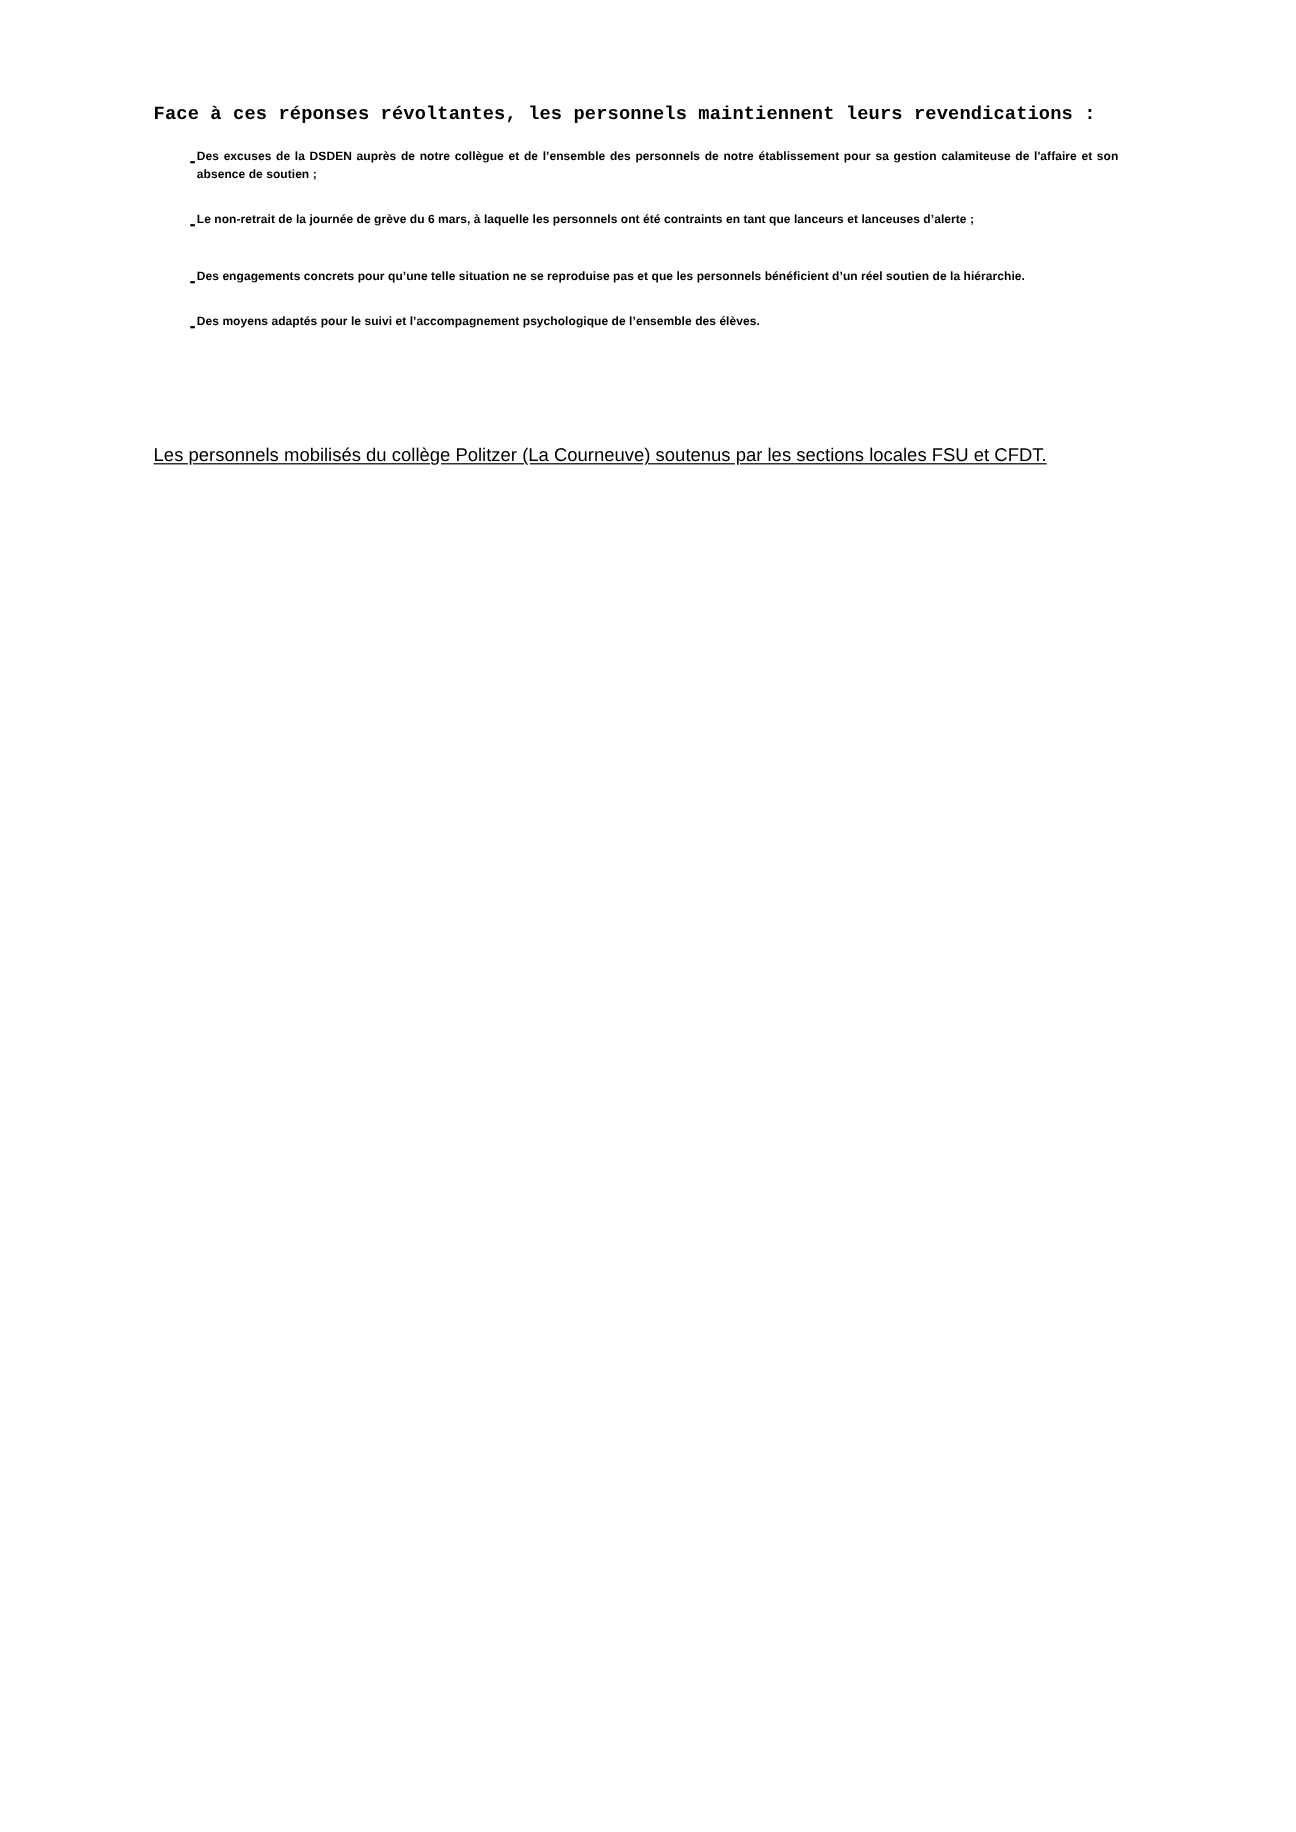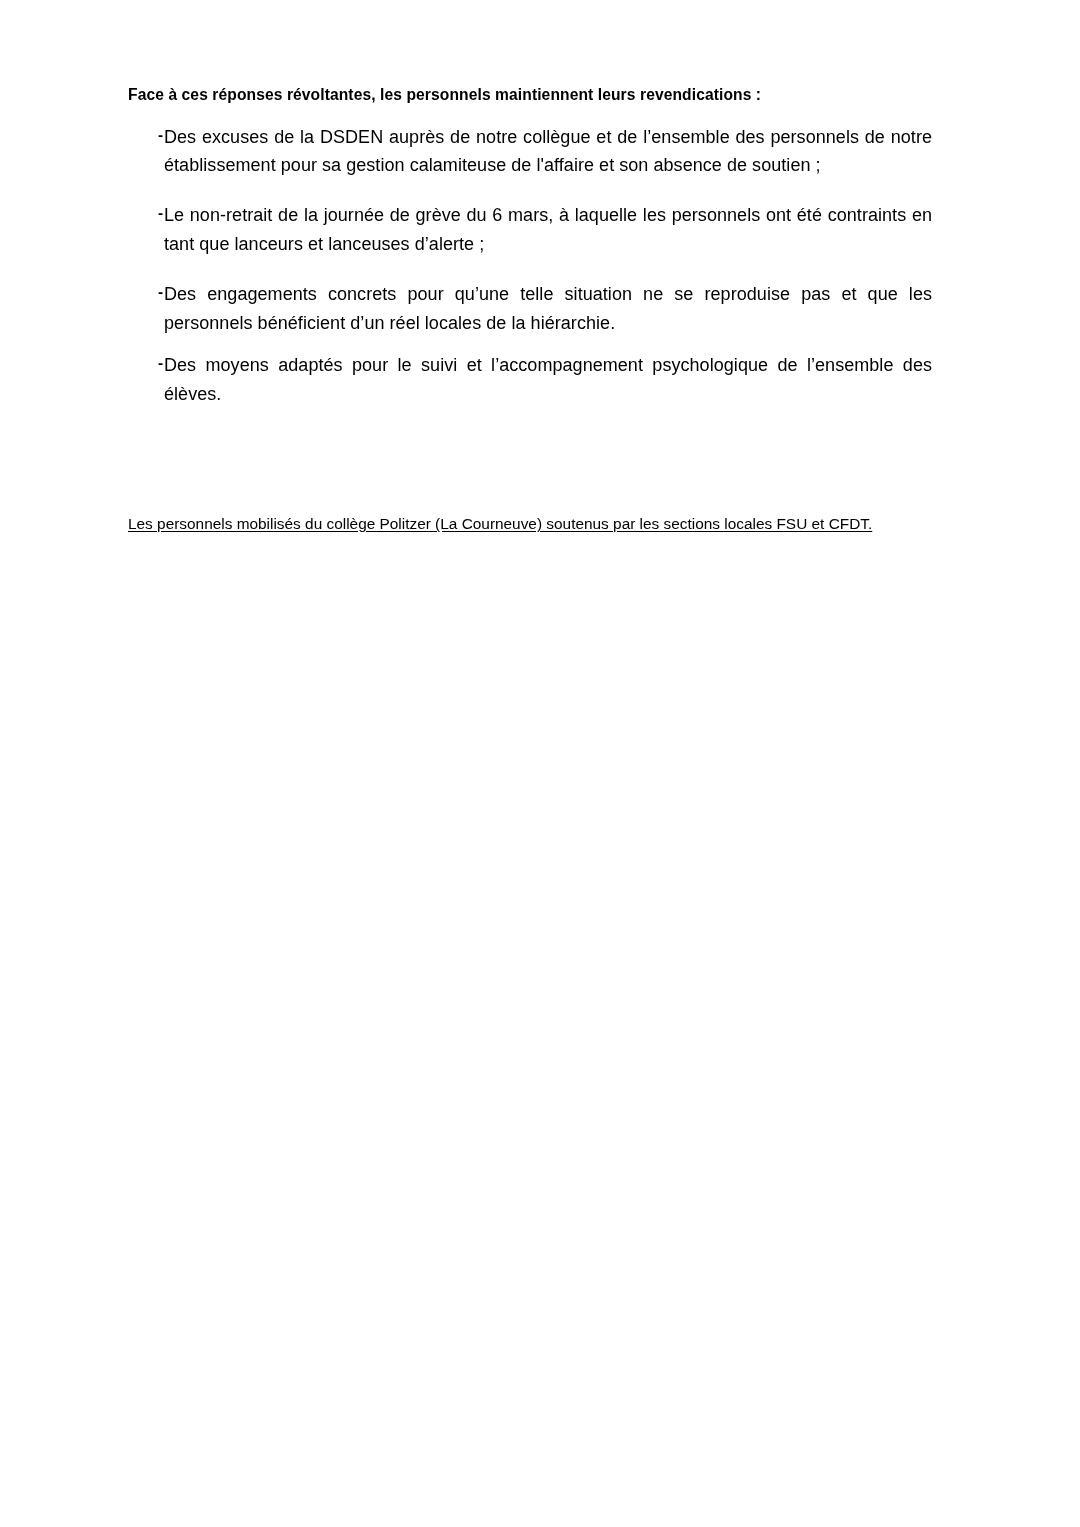--- a/index.html
+++ b/index.html
@@ -20,20 +20,21 @@
     height: 1527px;
     box-sizing: border-box;
     padding: 84px 118px 0 128px;
   }
   .intro {
     font-size: 15.6px;
     font-weight: bold;
     line-height: 1.45;
     letter-spacing: 0.1px;
     margin: 0 0 16px 0;
+    font-family: Liberation Mono, monospace;
   }
   .demands {
     margin: 0;
     padding: 0;
     list-style: none;
   }
   .demand {
     display: flex;
     align-items: flex-start;
     margin-bottom: 22px;
@@ -45,29 +46,29 @@
     width: 36px;
     flex: 0 0 36px;
     font-size: 15.4px;
     font-weight: bold;
     line-height: 1.58;
     padding-left: 30px;
     box-sizing: border-box;
   }
   .demand-text {
     flex: 1 1 auto;
-    font-size: 18px;
-    font-weight: normal;
+    font-size: 10px;
+    font-weight: bold;
     line-height: 1.58;
     text-align: justify;
     letter-spacing: 0.05px;
     max-width: 768px;
   }
   .signature {
-    margin-top: 104px;
+    margin-top: 83px;
     font-size: 15.4px;
     line-height: 1.6;
     max-width: 828px;
     text-decoration: underline;
     text-underline-offset: 2px;
   }
 </style>
 </head>
 <body>
 
@@ -79,21 +80,21 @@
     <li class="demand">
       <span class="dash">-</span>
       <span class="demand-text">Des excuses de la DSDEN auprès de notre collègue et de l’ensemble des personnels de notre établissement pour sa gestion calamiteuse de l'affaire et son absence de soutien ;</span>
     </li>
     <li class="demand">
       <span class="dash">-</span>
       <span class="demand-text">Le non-retrait de la journée de grève du 6 mars, à laquelle les personnels ont été contraints en tant que lanceurs et lanceuses d’alerte ;</span>
     </li>
     <li class="demand tight">
       <span class="dash">-</span>
-      <span class="demand-text">Des engagements concrets pour qu’une telle situation ne se reproduise pas et que les personnels bénéficient d’un réel locales de la hiérarchie.</span>
+      <span class="demand-text">Des engagements concrets pour qu’une telle situation ne se reproduise pas et que les personnels bénéficient d’un réel soutien de la hiérarchie.</span>
     </li>
     <li class="demand tight">
       <span class="dash">-</span>
       <span class="demand-text">Des moyens adaptés pour le suivi et l’accompagnement psychologique de l’ensemble des élèves.</span>
     </li>
   </ul>
 
   <p class="signature">Les personnels mobilisés du collège Politzer (La Courneuve) soutenus par les sections locales FSU et CFDT.</p>
 
 </div>

